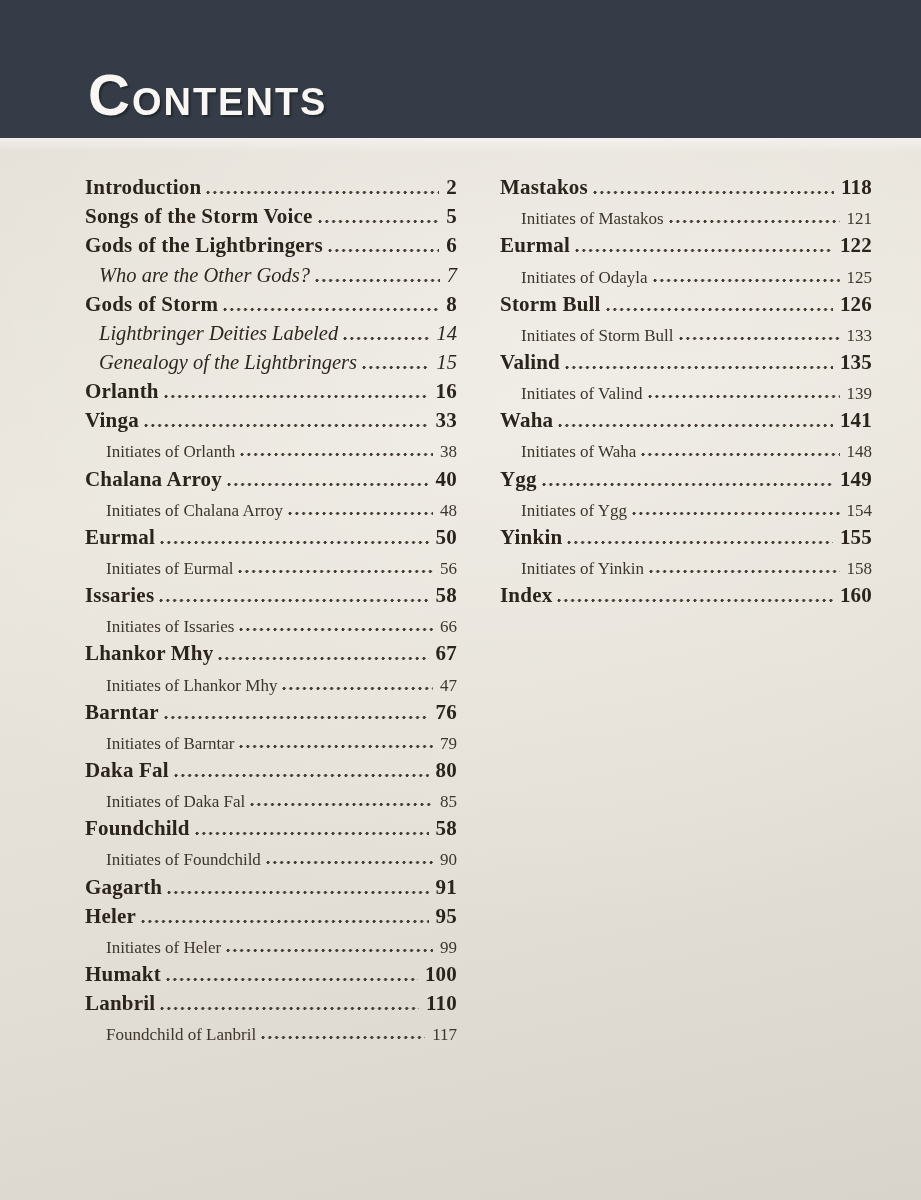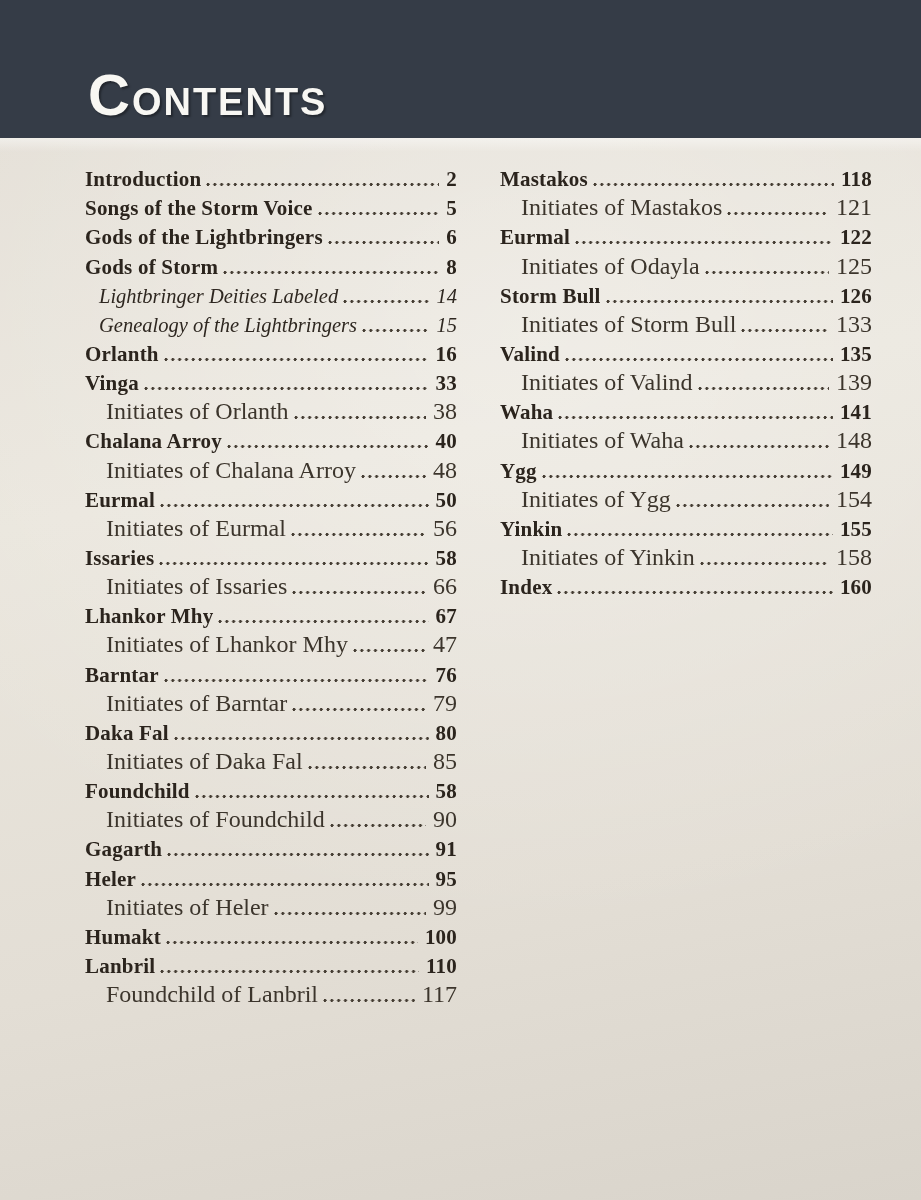--- a/index.html
+++ b/index.html
@@ -56,20 +56,21 @@
     background: linear-gradient(rgba(255,255,255,0.45), rgba(255,255,255,0));
     pointer-events: none;
   }
 
   
   .columns {
     display: flex;
     box-sizing: border-box;
     padding: 26px 49px 0 85px;
     gap: 43px;
+    margin-top: 8px;
   }
   .col {
     flex: 1 1 0;
     min-width: 0;
   }
 
   .row {
     display: flex;
     align-items: flex-end;
     height: 29.15px;
@@ -80,21 +81,21 @@
     line-height: 1;
   }
   .row .lbl { white-space: nowrap; }
   .row .num { white-space: nowrap; margin-left: 3px; }
 
   .row.main { font-weight: 700; letter-spacing: 0.2px; }
 
   .row.sub {
     padding-left: 21px;
     font-weight: 400;
-    font-size: 24px;
+    font-size: 17px;
     color: #3c352c;
   }
 
   .row.italic {
     padding-left: 14px;
     font-style: italic;
     font-weight: 400;
     font-size: 20.5px;
     color: #2e2720;
   }
@@ -131,20 +132,25 @@
         <div class="row main">
           <span class="lbl">Songs of the Storm Voice</span>
           <span class="leader"></span>
           <span class="num">5</span>
         </div>
         <div class="row main">
           <span class="lbl">Gods of the Lightbringers</span>
           <span class="leader"></span>
           <span class="num">6</span>
         </div>
+        <div class="row italic">
+          <span class="lbl">Who are the Other Gods?</span>
+          <span class="leader"></span>
+          <span class="num">7</span>
+        </div>
         <div class="row main">
           <span class="lbl">Gods of Storm</span>
           <span class="leader"></span>
           <span class="num">8</span>
         </div>
         <div class="row italic">
           <span class="lbl">Lightbringer Deities Labeled</span>
           <span class="leader"></span>
           <span class="num">14</span>
         </div>

